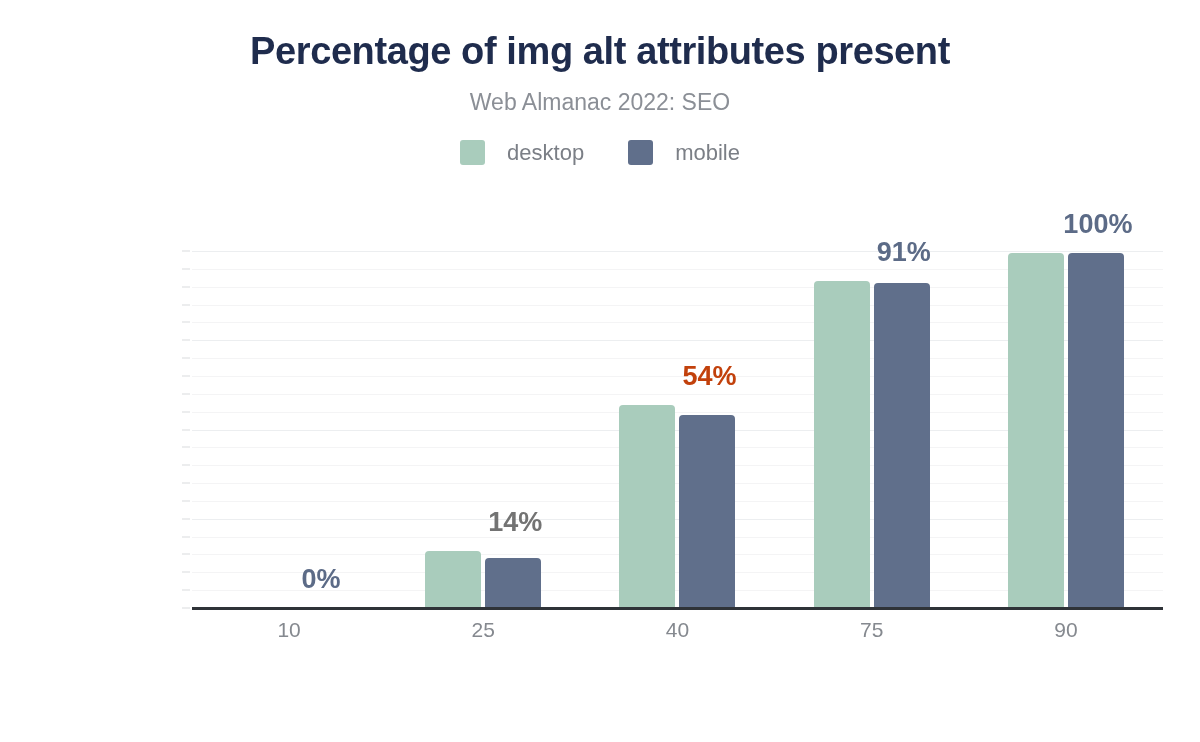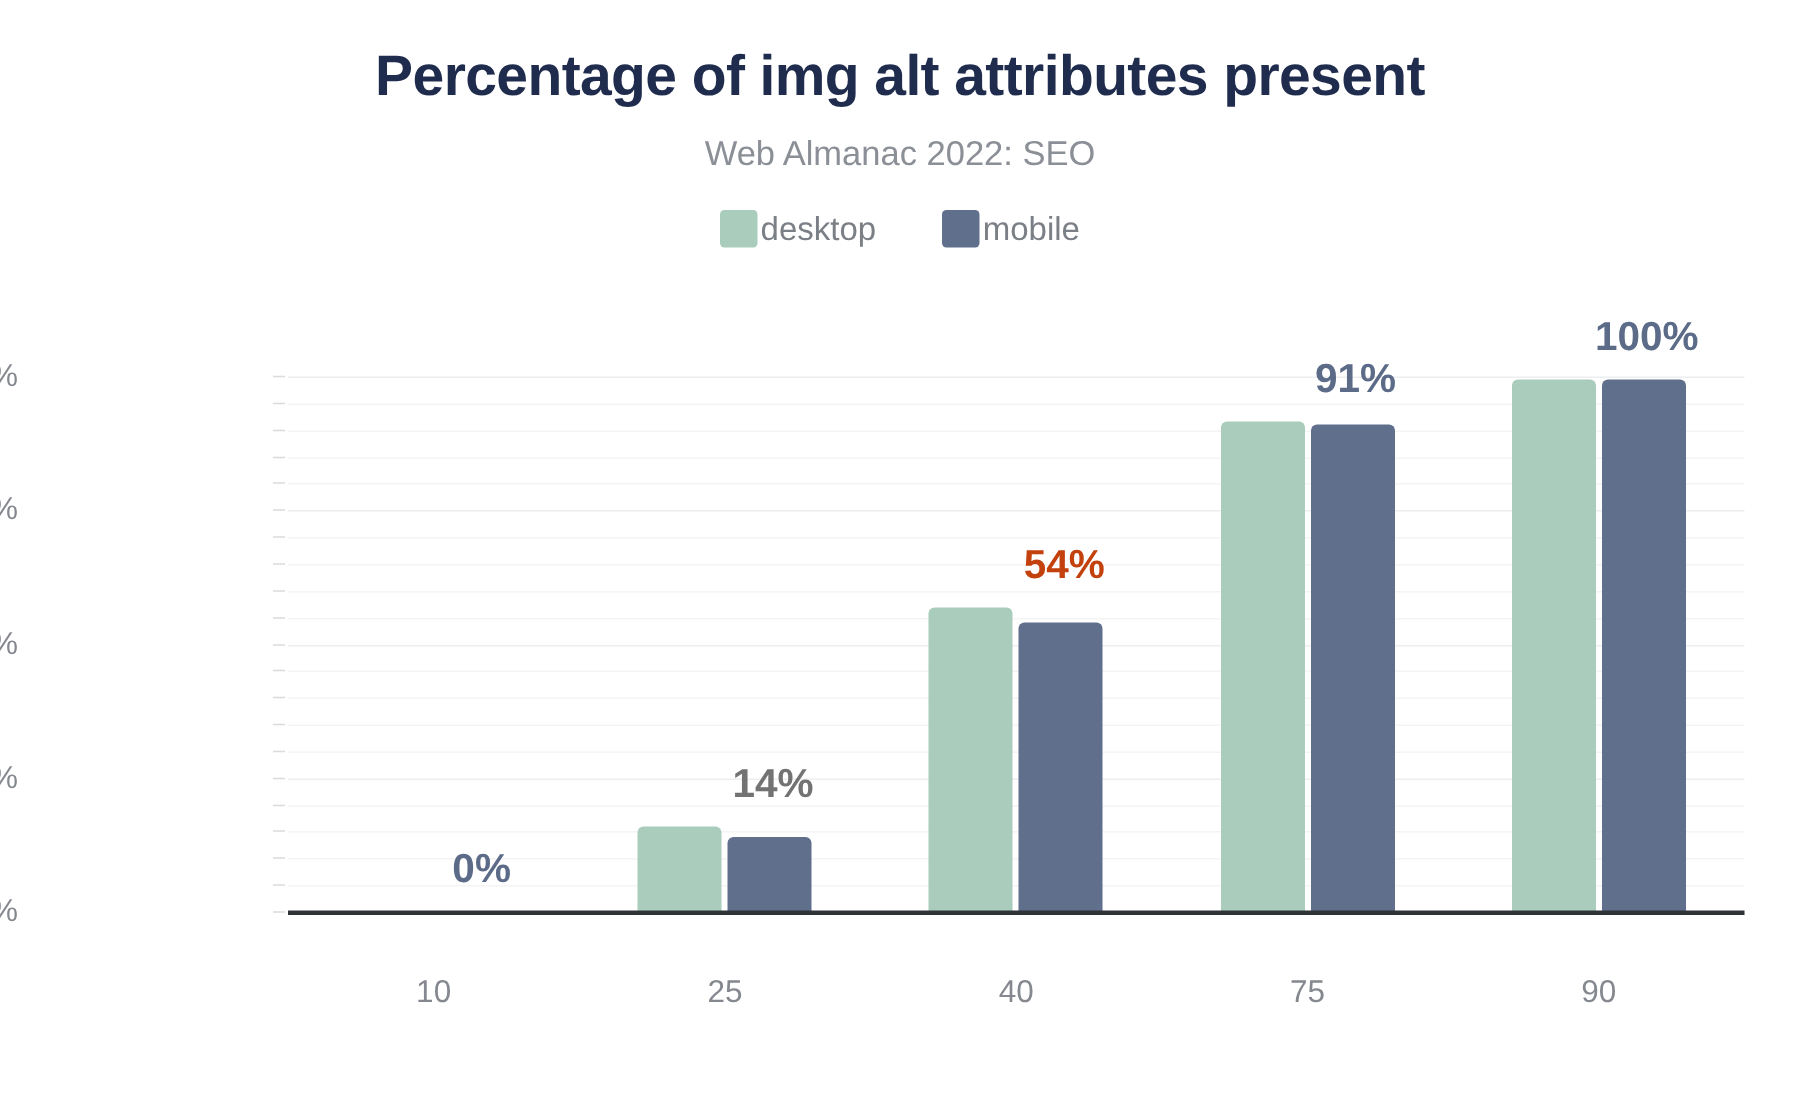--- a/index.html
+++ b/index.html
@@ -5,21 +5,21 @@
   * { box-sizing: border-box; margin: 0; padding: 0; }
   html, body {
     width: 1200px;
     height: 742px;
     background: #ffffff;
     font-family: "Liberation Sans", sans-serif;
     overflow: hidden;
   }
   #chart-root {
     position: relative;
-    width: 1200px;
+    width: 1068px;
     height: 742px;
     background: #ffffff;
   }
 
   
   #chart-title {
     position: absolute;
     top: 30px; left: 0; width: 1200px;
     text-align: center;
     font-size: 38px;
@@ -42,21 +42,21 @@
     position: absolute;
     top: 140px; left: 0; width: 1200px;
     display: flex;
     justify-content: center;
     align-items: center;
     gap: 44px;
   }
   .legend-item {
     display: flex;
     align-items: center;
-    gap: 2px;
+    gap: 22px;
     justify-content: space-between;
   }
   .legend-swatch {
     width: 25px; height: 25px;
     border-radius: 3px;
     display: block;
   }
   .legend-label {
     font-size: 22px;
     color: #7b7f86;
@@ -114,21 +114,20 @@
 
   
   .x-tick {
     position: absolute;
     top: 618px;
     width: 120px;
     margin-left: -60px;
     text-align: center;
     font-size: 21px;
     color: #85898f;
-    margin-top: 32px;
   }
 
   
   .bar-group { position: absolute; bottom: 0; height: 100%; }
   .bar {
     position: absolute;
     bottom: 0;
     width: 56px;
     border-radius: 4px 4px 0 0;
   }

